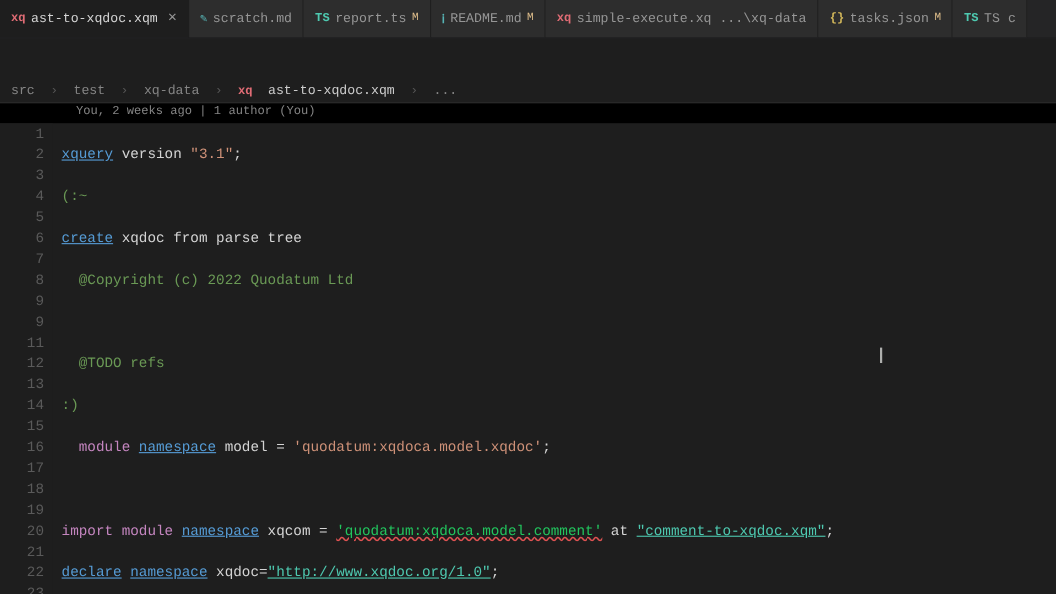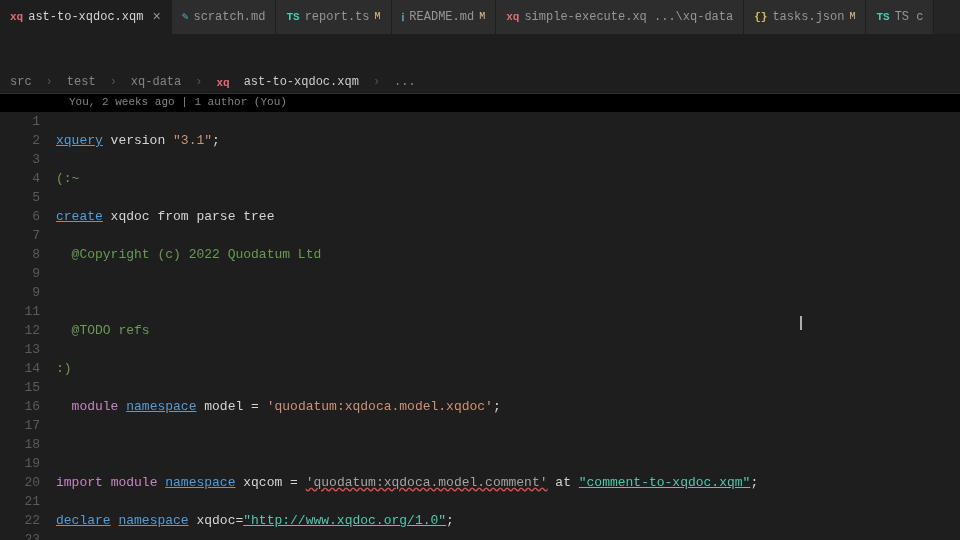--- a/index.html
+++ b/index.html
@@ -122,21 +122,21 @@
       line-height: 19px;
       height: 19px;
     }
 
     
     .kw { color: #569cd6; text-decoration: underline; }        
     .kw2 { color: #c586c0; }        
     .str { color: #ce9178; }
     .comment { color: #6a9955; }
     .link { color: #4ec9b0; text-decoration: underline; }
-    .link2 { color: #a3a3a3; text-decoration: underline wavy #e05252; }
+    .link2 { color: #22c55e; text-decoration: underline wavy #e05252; }
     .plain { color: #d4d4d4; }
 
     
     .cursor {
       display: inline-block;
       width: 2px;
       height: 14px;
       background: #aeafad;
       vertical-align: middle;
       animation: blink 1s step-end infinite;

